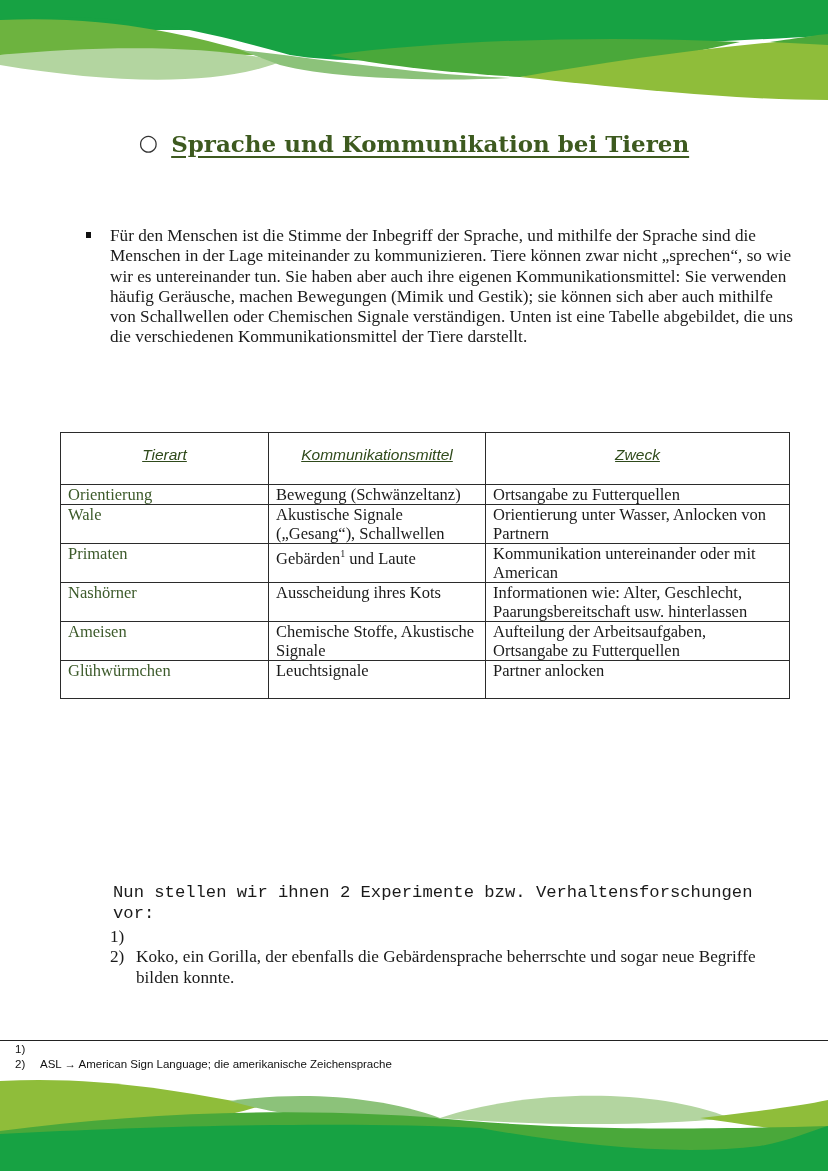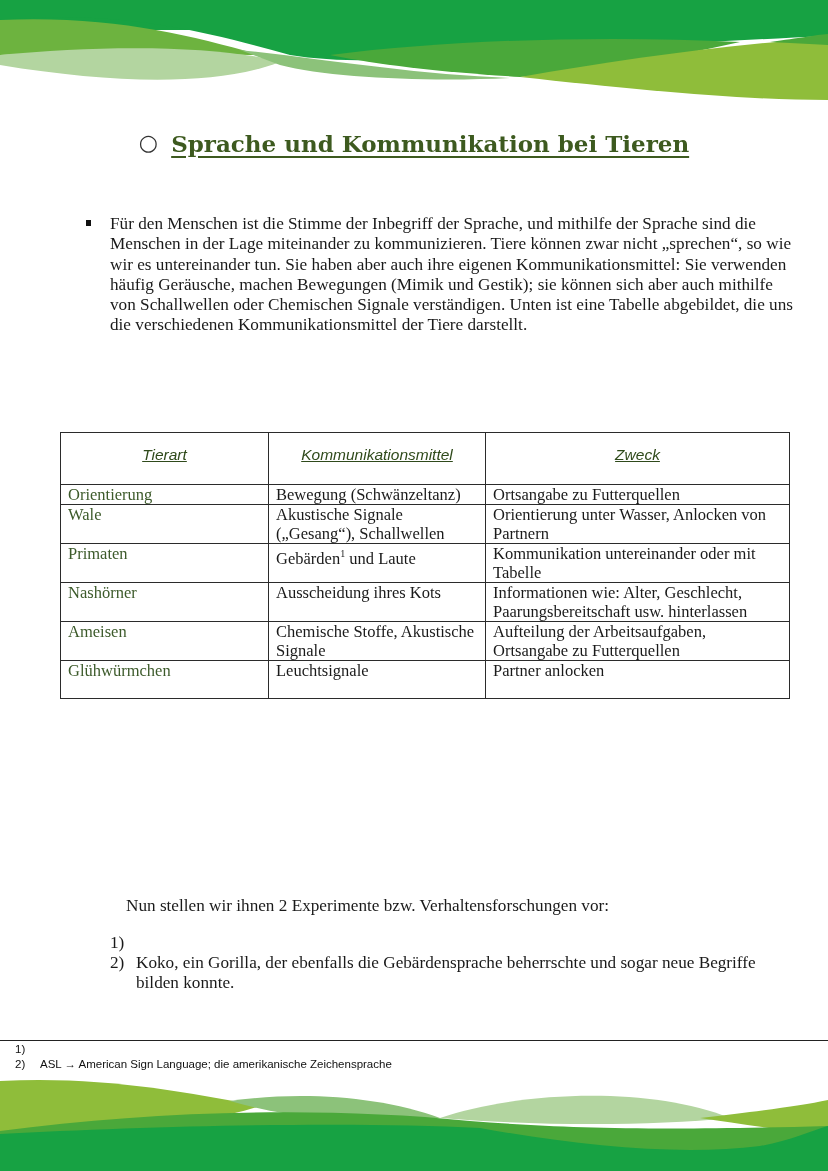--- a/index.html
+++ b/index.html
@@ -3,30 +3,30 @@
 <meta charset="utf-8">
 <style>
   html, body { margin:0; padding:0; }
   body { width:828px; height:1171px; position:relative; background:#ffffff; overflow:hidden; font-family:"DejaVu Serif", serif; color:#1a1a1a; }
   .wave { position:absolute; left:0; width:828px; }
   .wave-top { top:0; height:105px; }
   .wave-bottom { top:1076px; height:95px; }
   .title-wrap { position:absolute; top:130px; left:0; width:828px; text-align:center; }
   .title-wrap .bullet { font-family:"DejaVu Sans", sans-serif; font-size:22px; color:#333; margin-right:8px; vertical-align:2px; }
   .title { font-family:"DejaVu Serif", serif; font-weight:bold; font-size:23px; color:#3d5a1f; text-decoration:underline; text-decoration-color:#3d5a1f; text-underline-offset:4px; }
-  .intro { position:absolute; top:214px; left:86px; width:710px; font-family:"Liberation Serif", serif; font-size:17.2px; line-height:20.3px; }
+  .intro { position:absolute; top:226px; left:86px; width:710px; font-family:"Liberation Serif", serif; font-size:17.2px; line-height:20.3px; }
   .intro .sq { position:absolute; left:0; top:6px; width:5px; height:6px; background:#111; }
   .intro p { margin:0 0 0 24px; }
   table.main { position:absolute; top:432px; left:60px; width:730px; border-collapse:collapse; font-family:"Liberation Serif", serif; font-size:16.5px; line-height:19px; }
   table.main td, table.main th { border:1.3px solid #2b2b2b; vertical-align:top; text-align:left; padding:0 7px; }
   table.main th { font-family:"Liberation Sans", sans-serif; font-style:italic; font-weight:normal; text-decoration:underline; color:#2f4a1b; text-align:center; height:39px; padding-top:12px; font-size:15.5px; }
   table.main td.animal { color:#3c5a2a; }
   .c1 { width:193px; } .c2 { width:202px; }
   .experiments { position:absolute; top:880px; left:110px; width:680px; font-family:"Liberation Serif", serif; font-size:17.2px; line-height:20.5px; }
-  .experiments p { margin:16px; }
+  .experiments p { margin:3px;font-family:Liberation Mono, monospace; }
   .experiments .item { position:relative; padding-left:26px; }
   .experiments .num { position:absolute; left:0; top:0; }
   .experiments .gap { height:20px; }
   .fn-line { position:absolute; top:1040px; left:0; width:828px; height:1px; background:#222; }
   .footnotes { position:absolute; top:1042px; left:15px; font-family:"Liberation Sans", sans-serif; font-size:11.5px; line-height:14.5px; color:#111; }
   .footnotes .fn { display:flex; }
   .footnotes .fn .n { width:25px; }
 </style>
 </head>
 <body>
@@ -67,21 +67,21 @@
       <td>Ortsangabe zu Futterquellen</td>
     </tr>
     <tr>
       <td class="animal">Wale</td>
       <td>Akustische Signale („Gesang“), Schallwellen</td>
       <td>Orientierung unter Wasser, Anlocken von Partnern</td>
     </tr>
     <tr>
       <td class="animal">Primaten</td>
       <td><span>Gebärden</span><sup style="font-size:10px">1</sup><span> und Laute</span></td>
-      <td>Kommunikation untereinander oder mit Tabelle</td>
+      <td>Kommunikation untereinander oder mit American</td>
     </tr>
     <tr>
       <td class="animal">Nashörner</td>
       <td>Ausscheidung ihres Kots</td>
       <td>Informationen wie: Alter, Geschlecht, Paarungsbereitschaft usw. hinterlassen</td>
     </tr>
     <tr>
       <td class="animal">Ameisen</td>
       <td>Chemische Stoffe, Akustische Signale</td>
       <td>Aufteilung der Arbeitsaufgaben, Ortsangabe zu Futterquellen</td>

